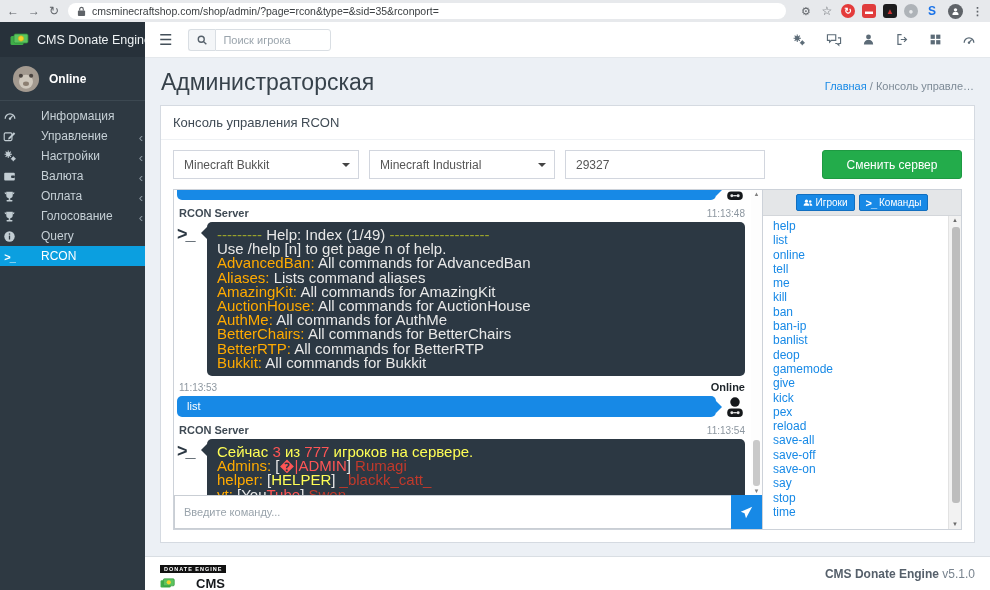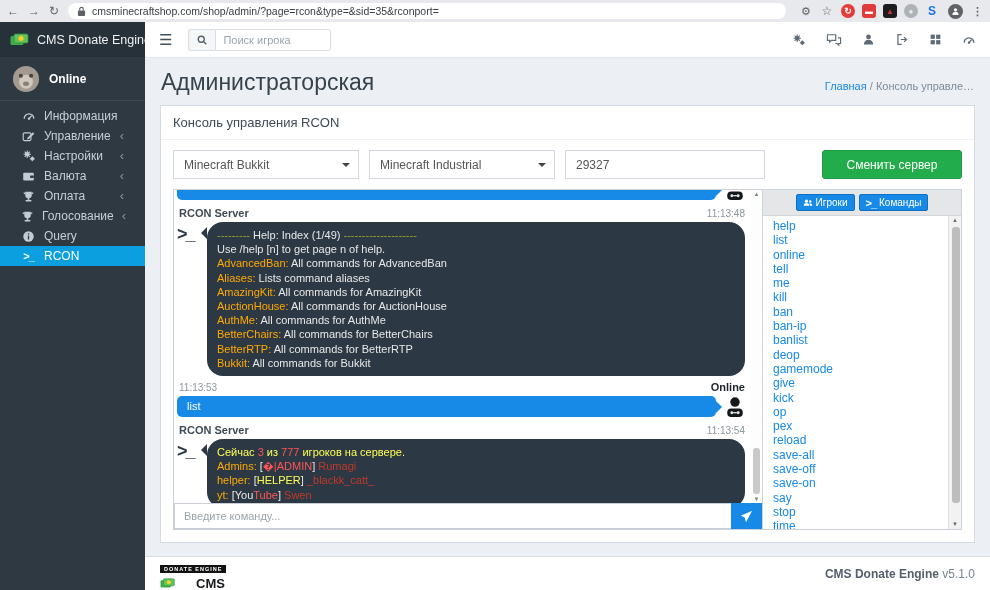--- a/index.html
+++ b/index.html
@@ -19,21 +19,21 @@
   .ext-dark-icon{background:#1c1c1e;color:#c33;font-size:8px;font-weight:bold}
   .ext-globe-icon{background:#aeb3b8;border-radius:50%;color:#e8eaec;font-size:8px}
   .ext-s-icon{color:#1a73e8;font-weight:bold;font-size:12px}
   .chr-avatar{width:15px;height:15px;border-radius:50%;background:#5f6368;display:flex;align-items:center;justify-content:center}
   .kebab{color:#5f6368;font-size:11px;font-weight:bold}
   
   .sidebar{position:absolute;left:0;top:22px;width:145px;bottom:0;background:#2e3942}
   .slogo{height:35px;background:#27313a;display:flex;align-items:center;gap:7px;padding:0 10px;color:#eef2f4;font-size:12.5px;white-space:nowrap}
   .suser{height:43px;display:flex;align-items:center;gap:9px;padding:0 12px;border-bottom:1px solid #3c4851;color:#fff;font-size:12px;font-weight:bold}
   .smenu{padding-top:5px}
-  .sitem{display:flex;align-items:center;gap:8px;padding:3px 21px;font-size:12px;color:#c6d0d6;height:14px;cursor:pointer}
+  .sitem{display:flex;align-items:flex-end;gap:24px;padding:3px 2px;font-size:12px;color:#c6d0d6;height:14px;cursor:pointer}
   .sitem .ic{width:15px;color:#c2cdd3;display:flex;justify-content:center}
   .sitem .chev{margin-left:auto;color:#8a959e;font-size:13px;line-height:10px}
   .sitem.active{background:#0b9fe0;color:#fff}
   .sitem.active .ic{color:#fff}
   .term-glyph{font-weight:bold;letter-spacing:-1px;font-size:11px}
   
   .main{position:absolute;left:145px;top:22px;right:0;bottom:0;background:#ecf0f5;display:flex;flex-direction:column}
   .navbar{height:35px;background:#fff;border-bottom:1px solid #e4e8ec;display:flex;align-items:center;padding:0 14px;gap:16px;flex:none}
   .burger{color:#44505a;font-size:15px}
   .sgroup{display:flex;height:22px}
@@ -56,31 +56,31 @@
   .port{width:200px;height:29px;border:1px solid #d2d6de;font-size:12px;color:#555;padding:0 10px;box-sizing:border-box;font-family:inherit;outline:none}
   .gbtn{margin-left:auto;width:140px;height:29px;background:#23ac4b;color:#fff;border:1px solid #1e9a42;border-radius:3px;font-size:12px;cursor:pointer;font-family:inherit}
   
   .console{margin:0 12px 12px;flex:1;border:1px solid #cdd2d9;display:flex;min-height:0}
   .chat-col{flex:1;display:flex;flex-direction:column;min-width:0;background:#fff}
   .chat-body{flex:1;display:flex;min-height:0}
   .msgs{flex:1;overflow:hidden;padding:0 4px 17px 3px;min-width:0}
   .chat-sb{width:11px;display:flex;flex-direction:column;align-items:center;color:#808080;background:#fdfdfd;font-size:6px;line-height:8px}
   .sb-track{flex:1;width:9px;position:relative}
   .chat-thumb{position:absolute;bottom:1px;left:1px;width:7px;height:46px;background:#c9c9c9;border-radius:3px}
-  .inrow{height:26px;display:flex;flex:none}
+  .inrow{height:34px;display:flex;flex:none}
   .cin{flex:1;border:1px solid #c9ced4;border-right:none;padding:0 9px;font-size:11px;color:#333;font-family:inherit;outline:none;min-width:0}
   .cin::placeholder{color:#9aa4ac}
   .send{width:31px;background:#1789e6;display:flex;align-items:center;justify-content:center;cursor:pointer;flex:none}
   .meta{display:flex;align-items:baseline;font-size:10px;color:#8d97a0;margin:5px 2px 3px}
   .meta .sender{font-weight:bold;font-size:11px;color:#3f4a54}
   .meta .mright{margin-left:auto}
   .meta .online{font-weight:bold;color:#1d2429;font-size:11px}
   .mrow{display:flex;align-items:flex-start}
   .ticon{width:30px;font-weight:bold;font-size:18px;color:#2c3843;letter-spacing:-2px;line-height:1;padding-top:3px;flex:none}
-  .bubble-d{flex:1;background:#2c3843;border-radius:16px;padding:6px 10px;font-size:11px;line-height:14.2px;position:relative;margin-right:2px;min-width:0}
+  .bubble-d{flex:1;background:#2c3843;border-radius:5px;padding:6px 10px;font-size:15px;line-height:14.2px;position:relative;margin-right:2px;min-width:0}
   .bubble-d:before{content:"";position:absolute;left:-6px;top:5px;border:6px solid transparent;border-right-color:#2c3843;border-left:0}
   .bline{white-space:pre-wrap}
   .cmdrow{display:flex;align-items:flex-start}
   .bubble-b{flex:1;background:#1789e6;color:#fff;border-radius:5px;padding:4px 10px;font-size:11px;line-height:13px;position:relative;margin-right:9px;height:21px;box-sizing:border-box;min-width:0}
   .bubble-b:after{content:"";position:absolute;right:-6px;top:5px;border:6px solid transparent;border-left-color:#1789e6;border-right:0}
   .avcol{width:22px;flex:none}
   .trunc{margin-top:-11px}
   
   .cmd-col{width:198px;border-left:1px solid #cdd2d9;display:flex;flex-direction:column;flex:none;background:#fff}
   .cmd-h{height:25px;background:#e4e6e8;border-bottom:1px solid #d3d6da;display:flex;align-items:center;justify-content:center;gap:4px;flex:none}
@@ -425,21 +425,20 @@
               <a class="cmd-link">tell</a>
               <a class="cmd-link">me</a>
               <a class="cmd-link">kill</a>
               <a class="cmd-link">ban</a>
               <a class="cmd-link">ban-ip</a>
               <a class="cmd-link">banlist</a>
               <a class="cmd-link">deop</a>
               <a class="cmd-link">gamemode</a>
               <a class="cmd-link">give</a>
               <a class="cmd-link">kick</a>
-              <a class="cmd-link">op</a>
               <a class="cmd-link">pex</a>
               <a class="cmd-link">reload</a>
               <a class="cmd-link">save-all</a>
               <a class="cmd-link">save-off</a>
               <a class="cmd-link">save-on</a>
               <a class="cmd-link">say</a>
               <a class="cmd-link">stop</a>
               <a class="cmd-link">time</a>
             </div>
           <div class="cmd-sb">

